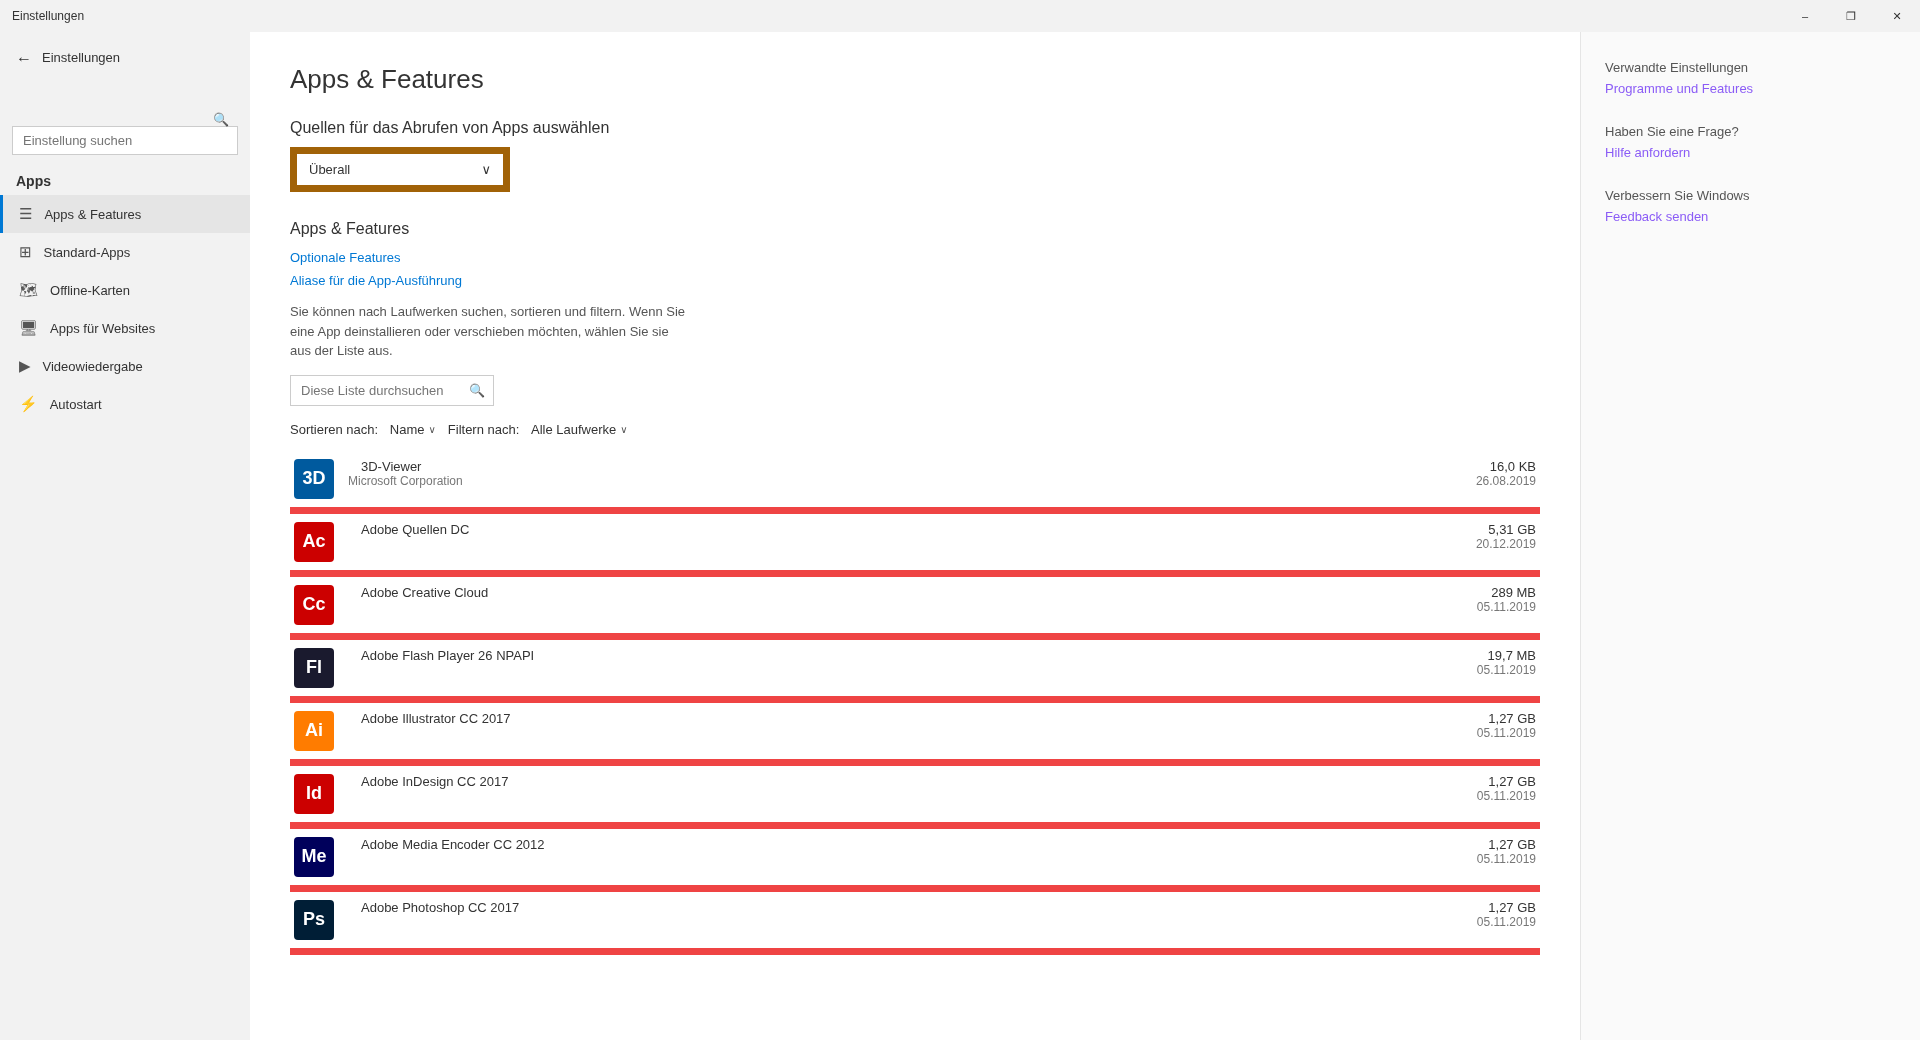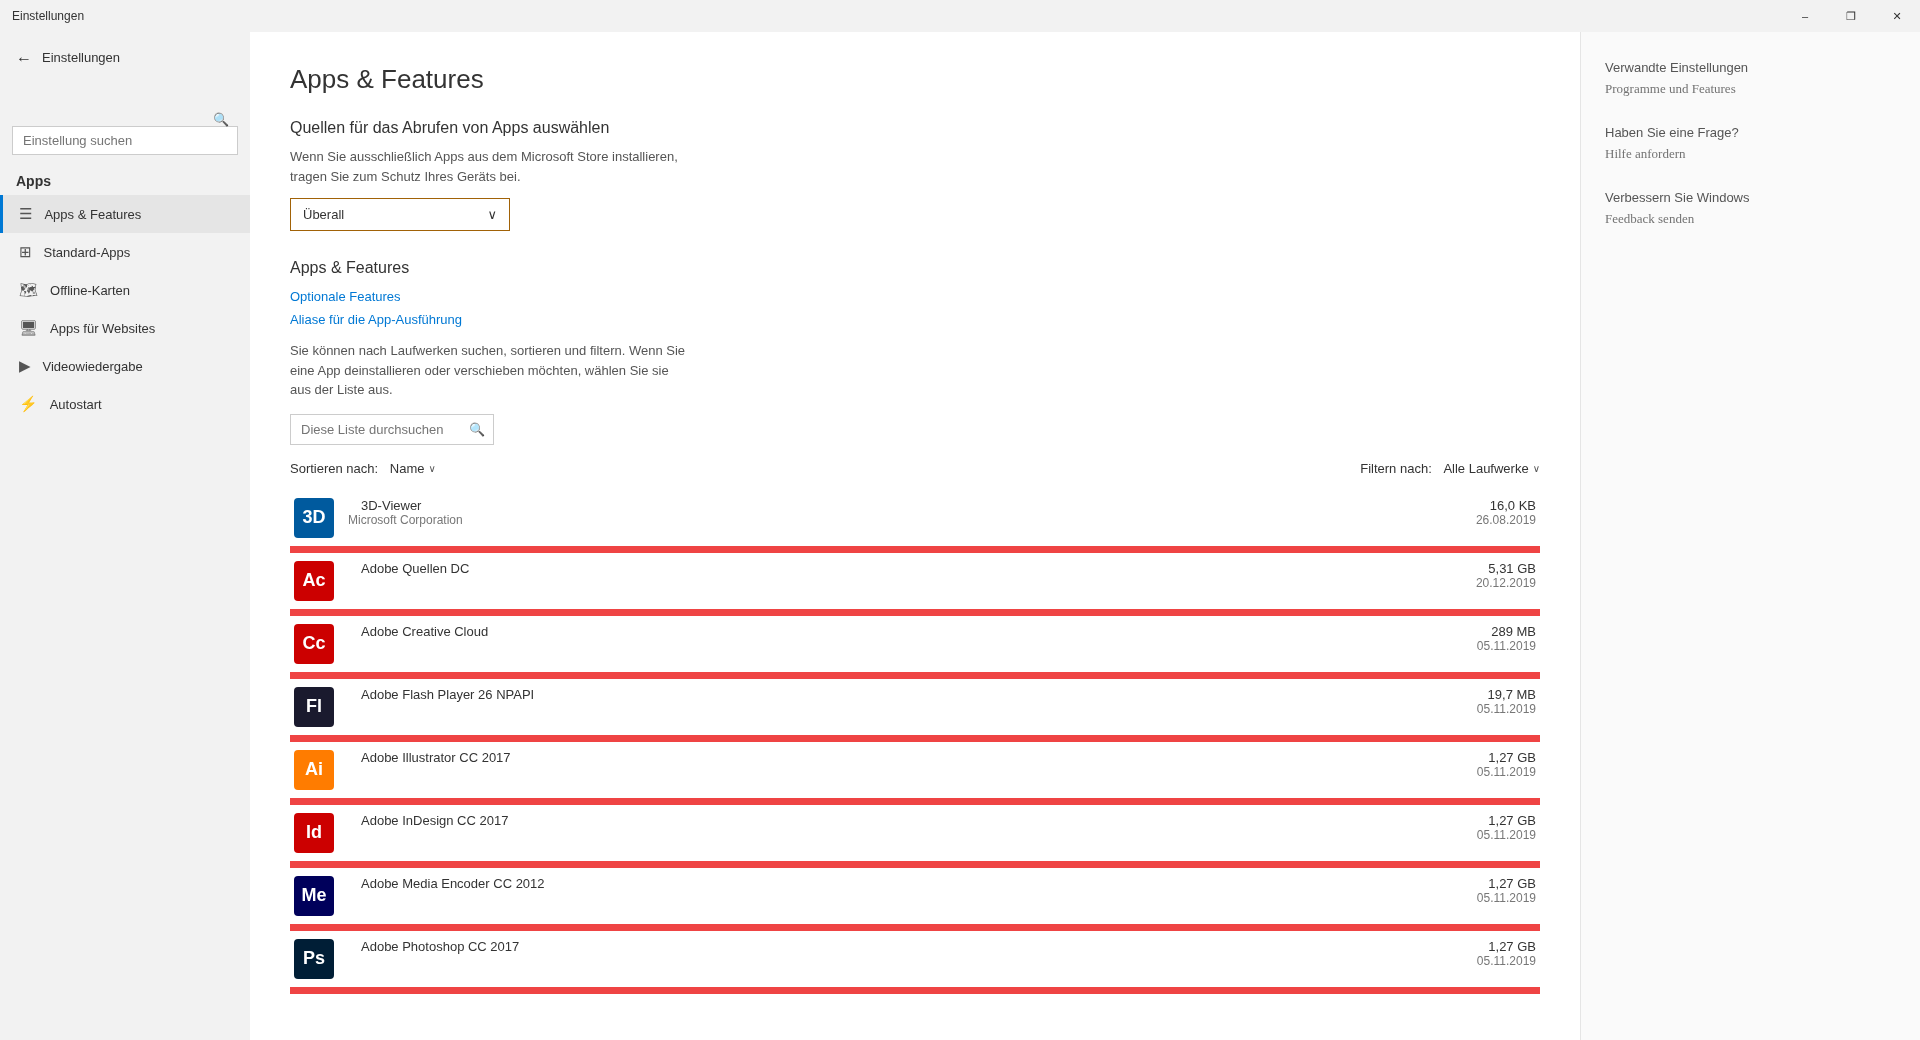--- a/index.html
+++ b/index.html
@@ -144,21 +144,21 @@
       margin-bottom: 12px;
       line-height: 1.5;
     }
 
     .dropdown-select {
       display: flex;
       align-items: center;
       justify-content: space-between;
       width: 220px;
       padding: 8px 12px;
-      border: 1px solid #a16207;
+      border: 7px solid #a16207;
       background: #fff;
       font-size: 13px;
       color: #333;
       cursor: pointer;
       margin-bottom: 28px;
     }
 
     .apps-features-title {
       font-size: 16px;
       font-weight: 400;
@@ -200,25 +200,24 @@
       position: absolute;
       right: 8px;
       top: 50%;
       transform: translateY(-50%);
       color: #555;
       font-size: 13px;
     }
 
     .sort-filter-row {
       display: flex;
-      gap: 32px;
+      gap: 12px;
       margin-bottom: 14px;
       font-size: 13px;
       color: #555;
-      justify-content: space-between;
     }
     .sort-filter-item {
       display: flex;
       align-items: center;
       gap: 4px;
       cursor: pointer;
     }
     .sort-filter-item span.label { color: #333; }
     .sort-filter-item span.value { color: #333; font-weight: 400; }
     .chevron { font-size: 10px; color: #555; }
@@ -262,26 +261,25 @@
       padding: 28px 24px;
       border-left: 1px solid #e5e5e5;
     }
     .right-section { margin-bottom: 28px; }
     .right-label {
       font-size: 13px;
       color: #555;
       margin-bottom: 6px;
     }
     .right-link {
-      color: #737373;
+      color: #8b5cf6;
       font-size: 13px;
       cursor: pointer;
       text-decoration: none;
       display: block;
-      font-family: Liberation Serif, serif;
     }
   </style>
 </head>
 <body>
 
 <div class="titlebar">
   <span class="titlebar-title">Einstellungen</span>
   <div class="titlebar-controls">
     <div class="titlebar-btn">–</div>
     <div class="titlebar-btn">❐</div>
@@ -329,23 +327,20 @@
       <span class="sidebar-item-icon">⚡</span>
       <span>Autostart</span>
     </div>
       </div>
   </div>
 
   <div class="content">
     <div class="page-title">Apps &amp; Features</div>
 
     <div class="section-title">Quellen für das Abrufen von Apps auswählen</div>
-    <div class="section-desc">
-      Wenn Sie ausschließlich Apps aus dem Microsoft Store installieren,<br>tragen Sie zum Schutz Ihres Geräts bei.
-    </div>
 
     <div class="dropdown-select">
       <span>Überall</span>
       <span>∨</span>
     </div>
 
     <div class="apps-features-title">Apps &amp; Features</div>
 
     <a class="link-blue">Optionale Features</a>
     <a class="link-blue">Aliase für die App-Ausführung</a>

